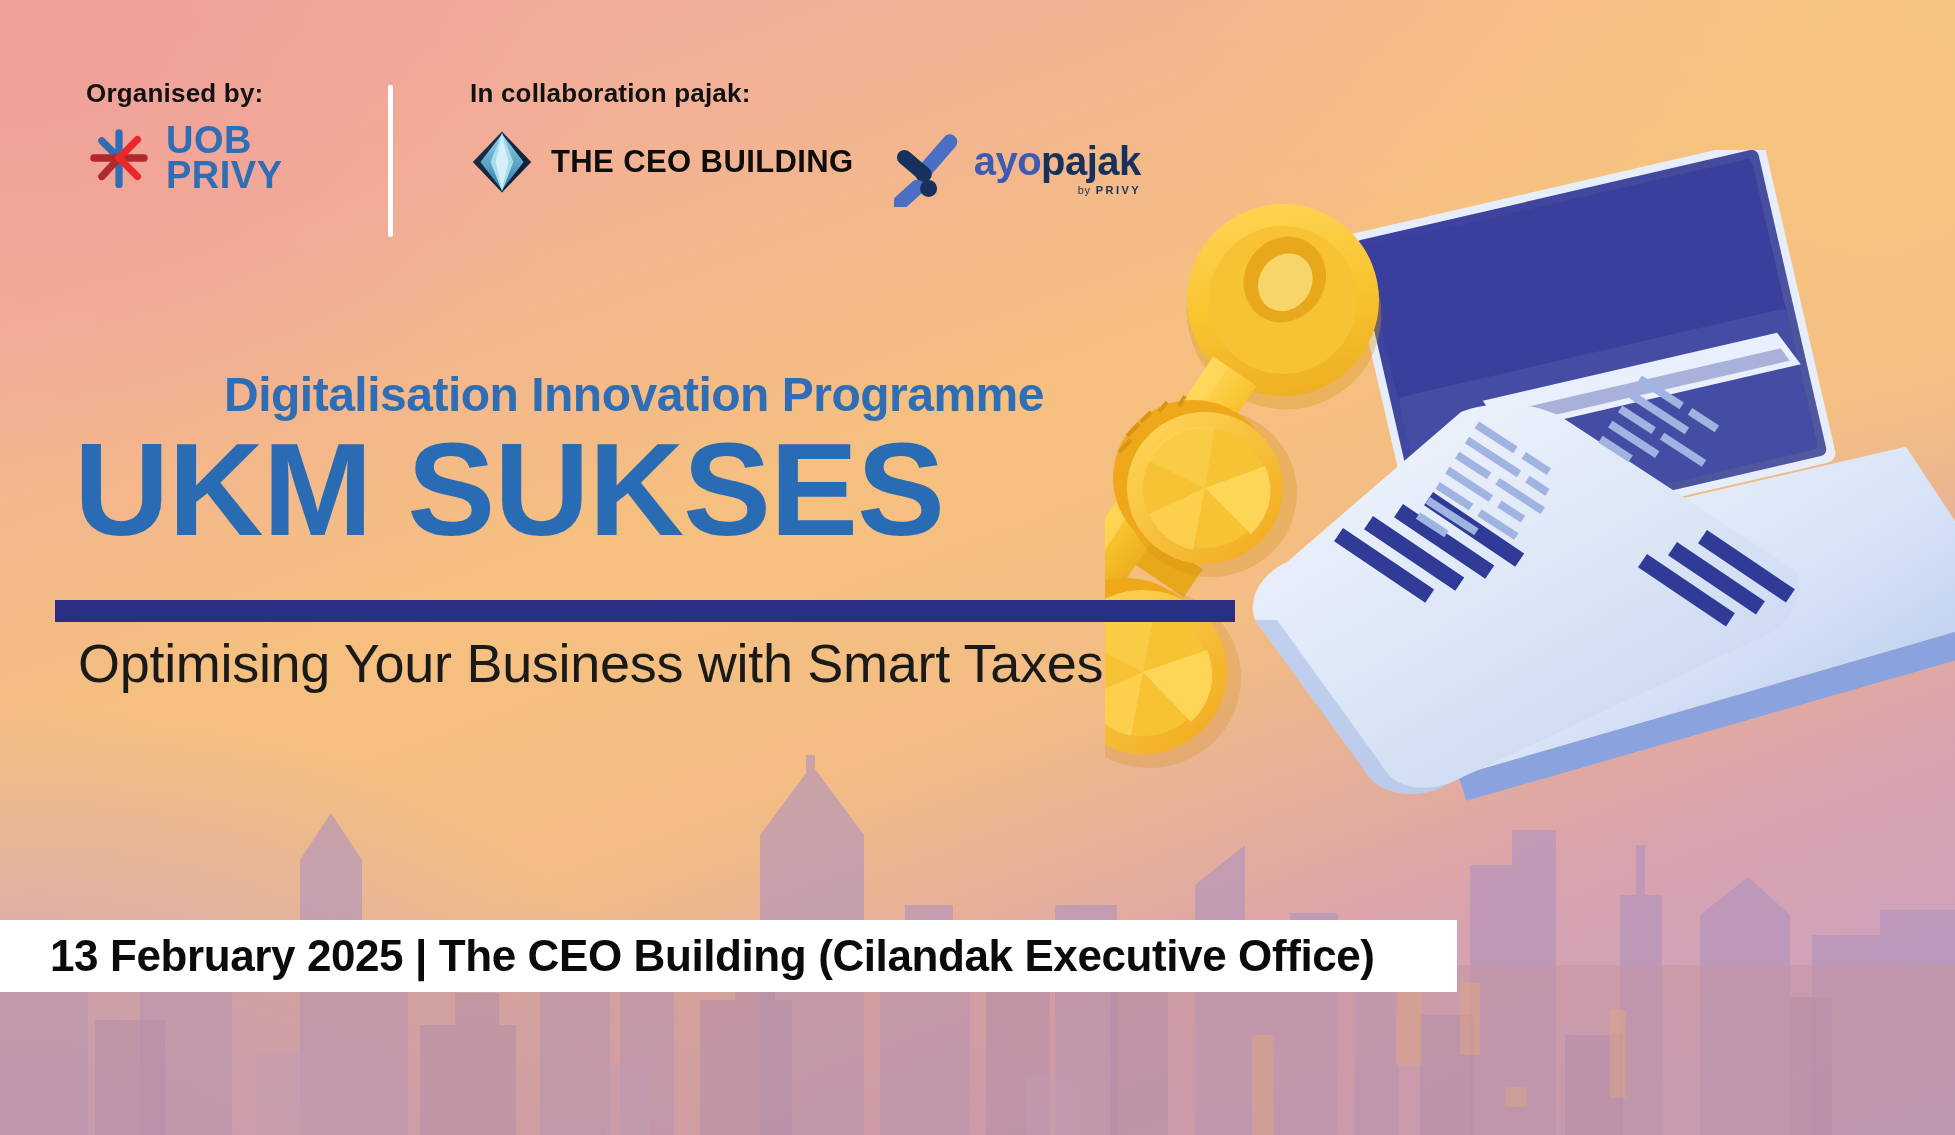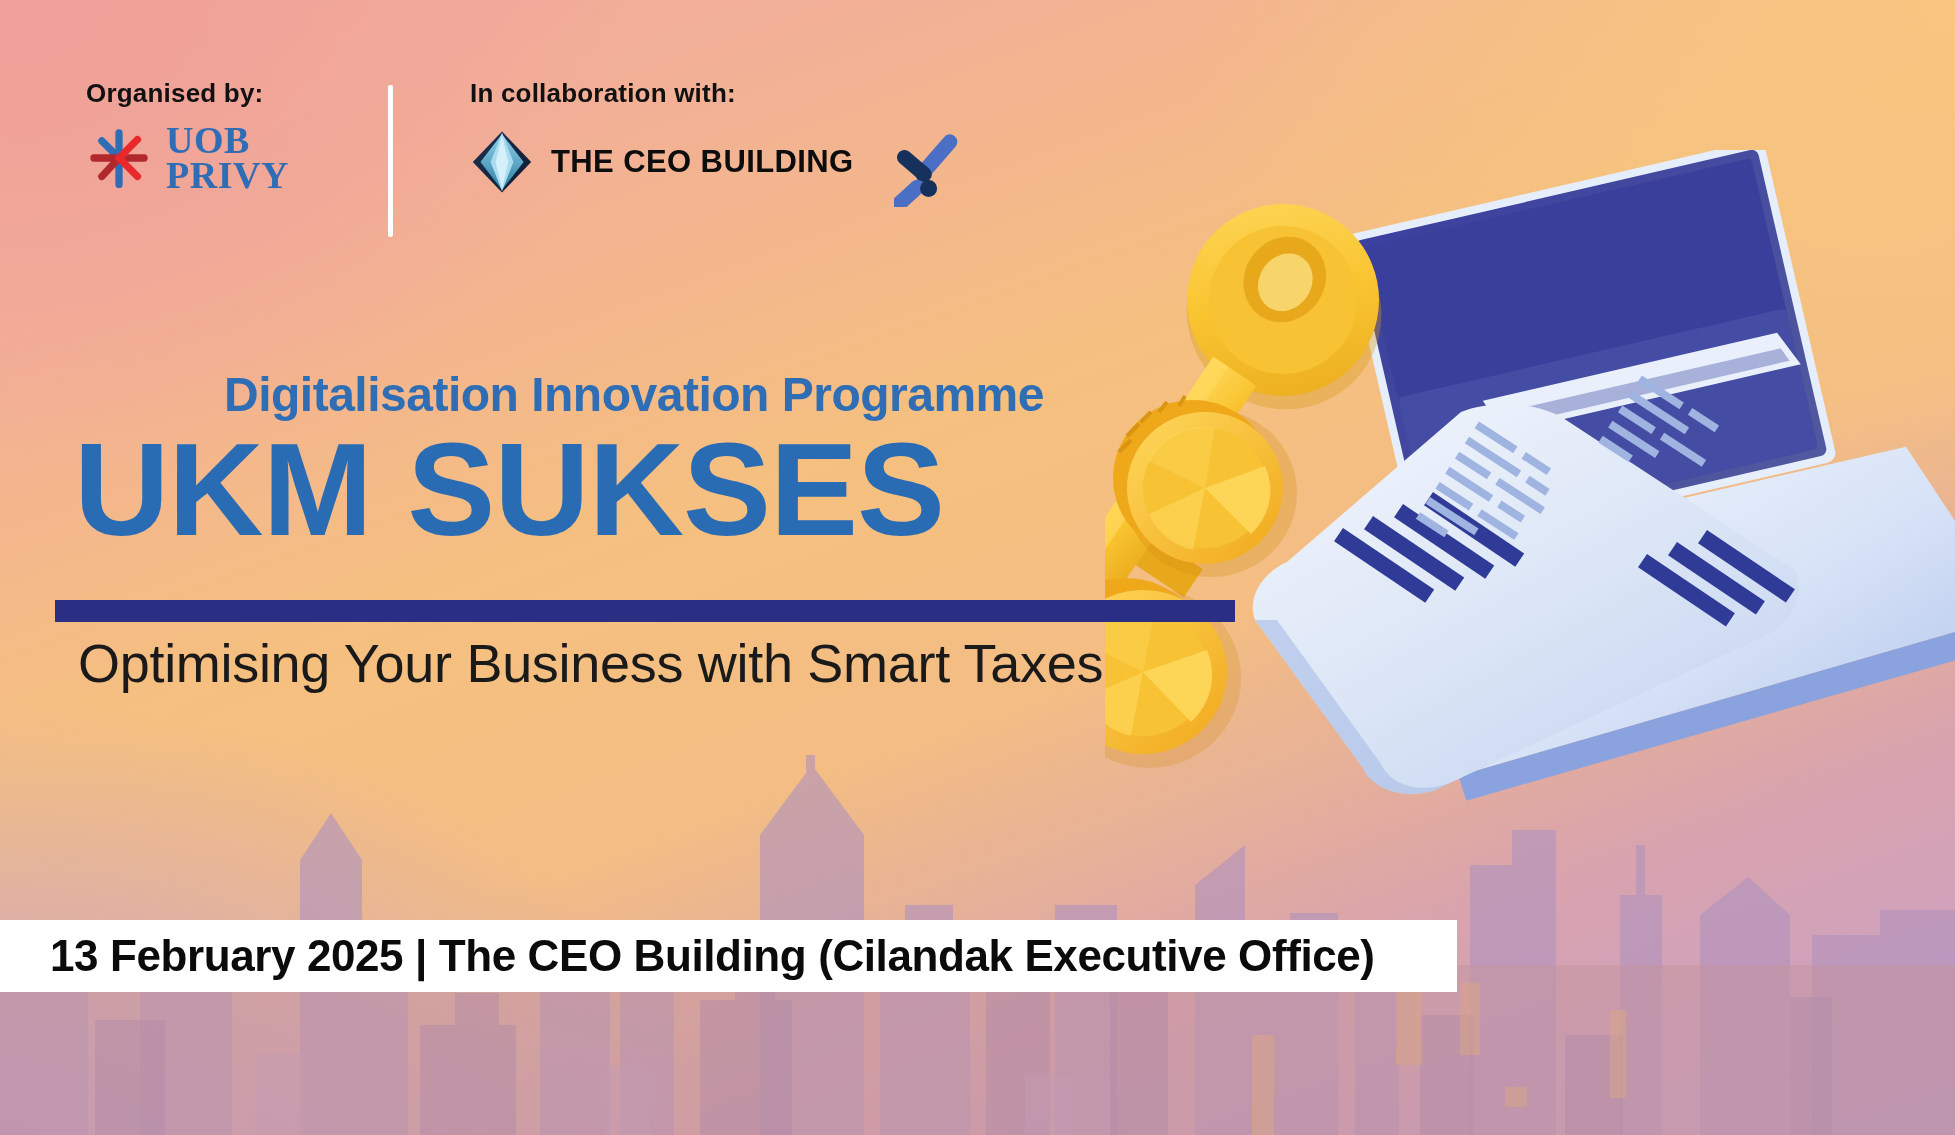--- a/index.html
+++ b/index.html
@@ -79,21 +79,20 @@
     align-items: center;
     gap: 14px;
   }
   .uob-mark { width: 66px; height: 66px; flex: none; }
   .uob-word {
     line-height: 0.92;
     font-weight: 700;
     font-size: 38px;
     color: #2f6db5;
     letter-spacing: 0.5px;
-    font-family: Liberation Serif, serif;
   }
   .vdivider {
     position: absolute;
     left: 388px;
     top: 85px;
     width: 5px;
     height: 152px;
     background: #ffffff;
     border-radius: 2px;
   }
@@ -456,21 +455,21 @@
         <div class="uob-word">
           <div>UOB</div>
           <div>PRIVY</div>
         </div>
       </div>
     </div>
 
     <div class="vdivider"></div>
 
     <div class="collab-block">
-      <p class="kicker">In collaboration with:</p>
+      <p class="kicker">In collaboration pajak:</p>
       <div class="collab-logos">
 
         <div class="ceo-logo">
           <svg class="ceo-gem" viewBox="0 0 100 104">
             <defs>
               <linearGradient id="gemOuter" x1="0" y1="0" x2="1" y2="1">
                 <stop offset="0%" stop-color="#1d3354"></stop>
                 <stop offset="100%" stop-color="#0d1b30"></stop>
               </linearGradient>
               <linearGradient id="gemMid" x1="0" y1="0" x2="0" y2="1">
@@ -489,20 +488,24 @@
         <div class="ayo-logo">
           <svg class="ayo-mark" viewBox="0 0 100 110">
             <g stroke-linecap="round" fill="none">
               <path d="M78 18 L 40 62" stroke="#4a6fc4" stroke-width="21"></path>
               <path d="M14 40 L 42 64" stroke="#16325c" stroke-width="21"></path>
               <path d="M40 62 L 40 64" stroke="#16325c" stroke-width="21"></path>
               <path d="M8 104 L 32 82" stroke="#4a6fc4" stroke-width="21"></path>
             </g>
             <circle cx="48" cy="84" r="12" fill="#16325c"></circle>
           </svg>
+          <div class="ayo-text">
+            <div class="ayo-word"><span>ayo</span><span class="dark">pajak</span></div>
+            <div class="ayo-sub"><span class="by">by</span> <span>PRIVY</span></div>
+          </div>
         </div>
 
       </div>
     </div>
   </div>
 
   <div class="headline">
     <p class="eyebrow">Digitalisation Innovation Programme</p>
     <h1 class="title">UKM SUKSES</h1>
   </div>

